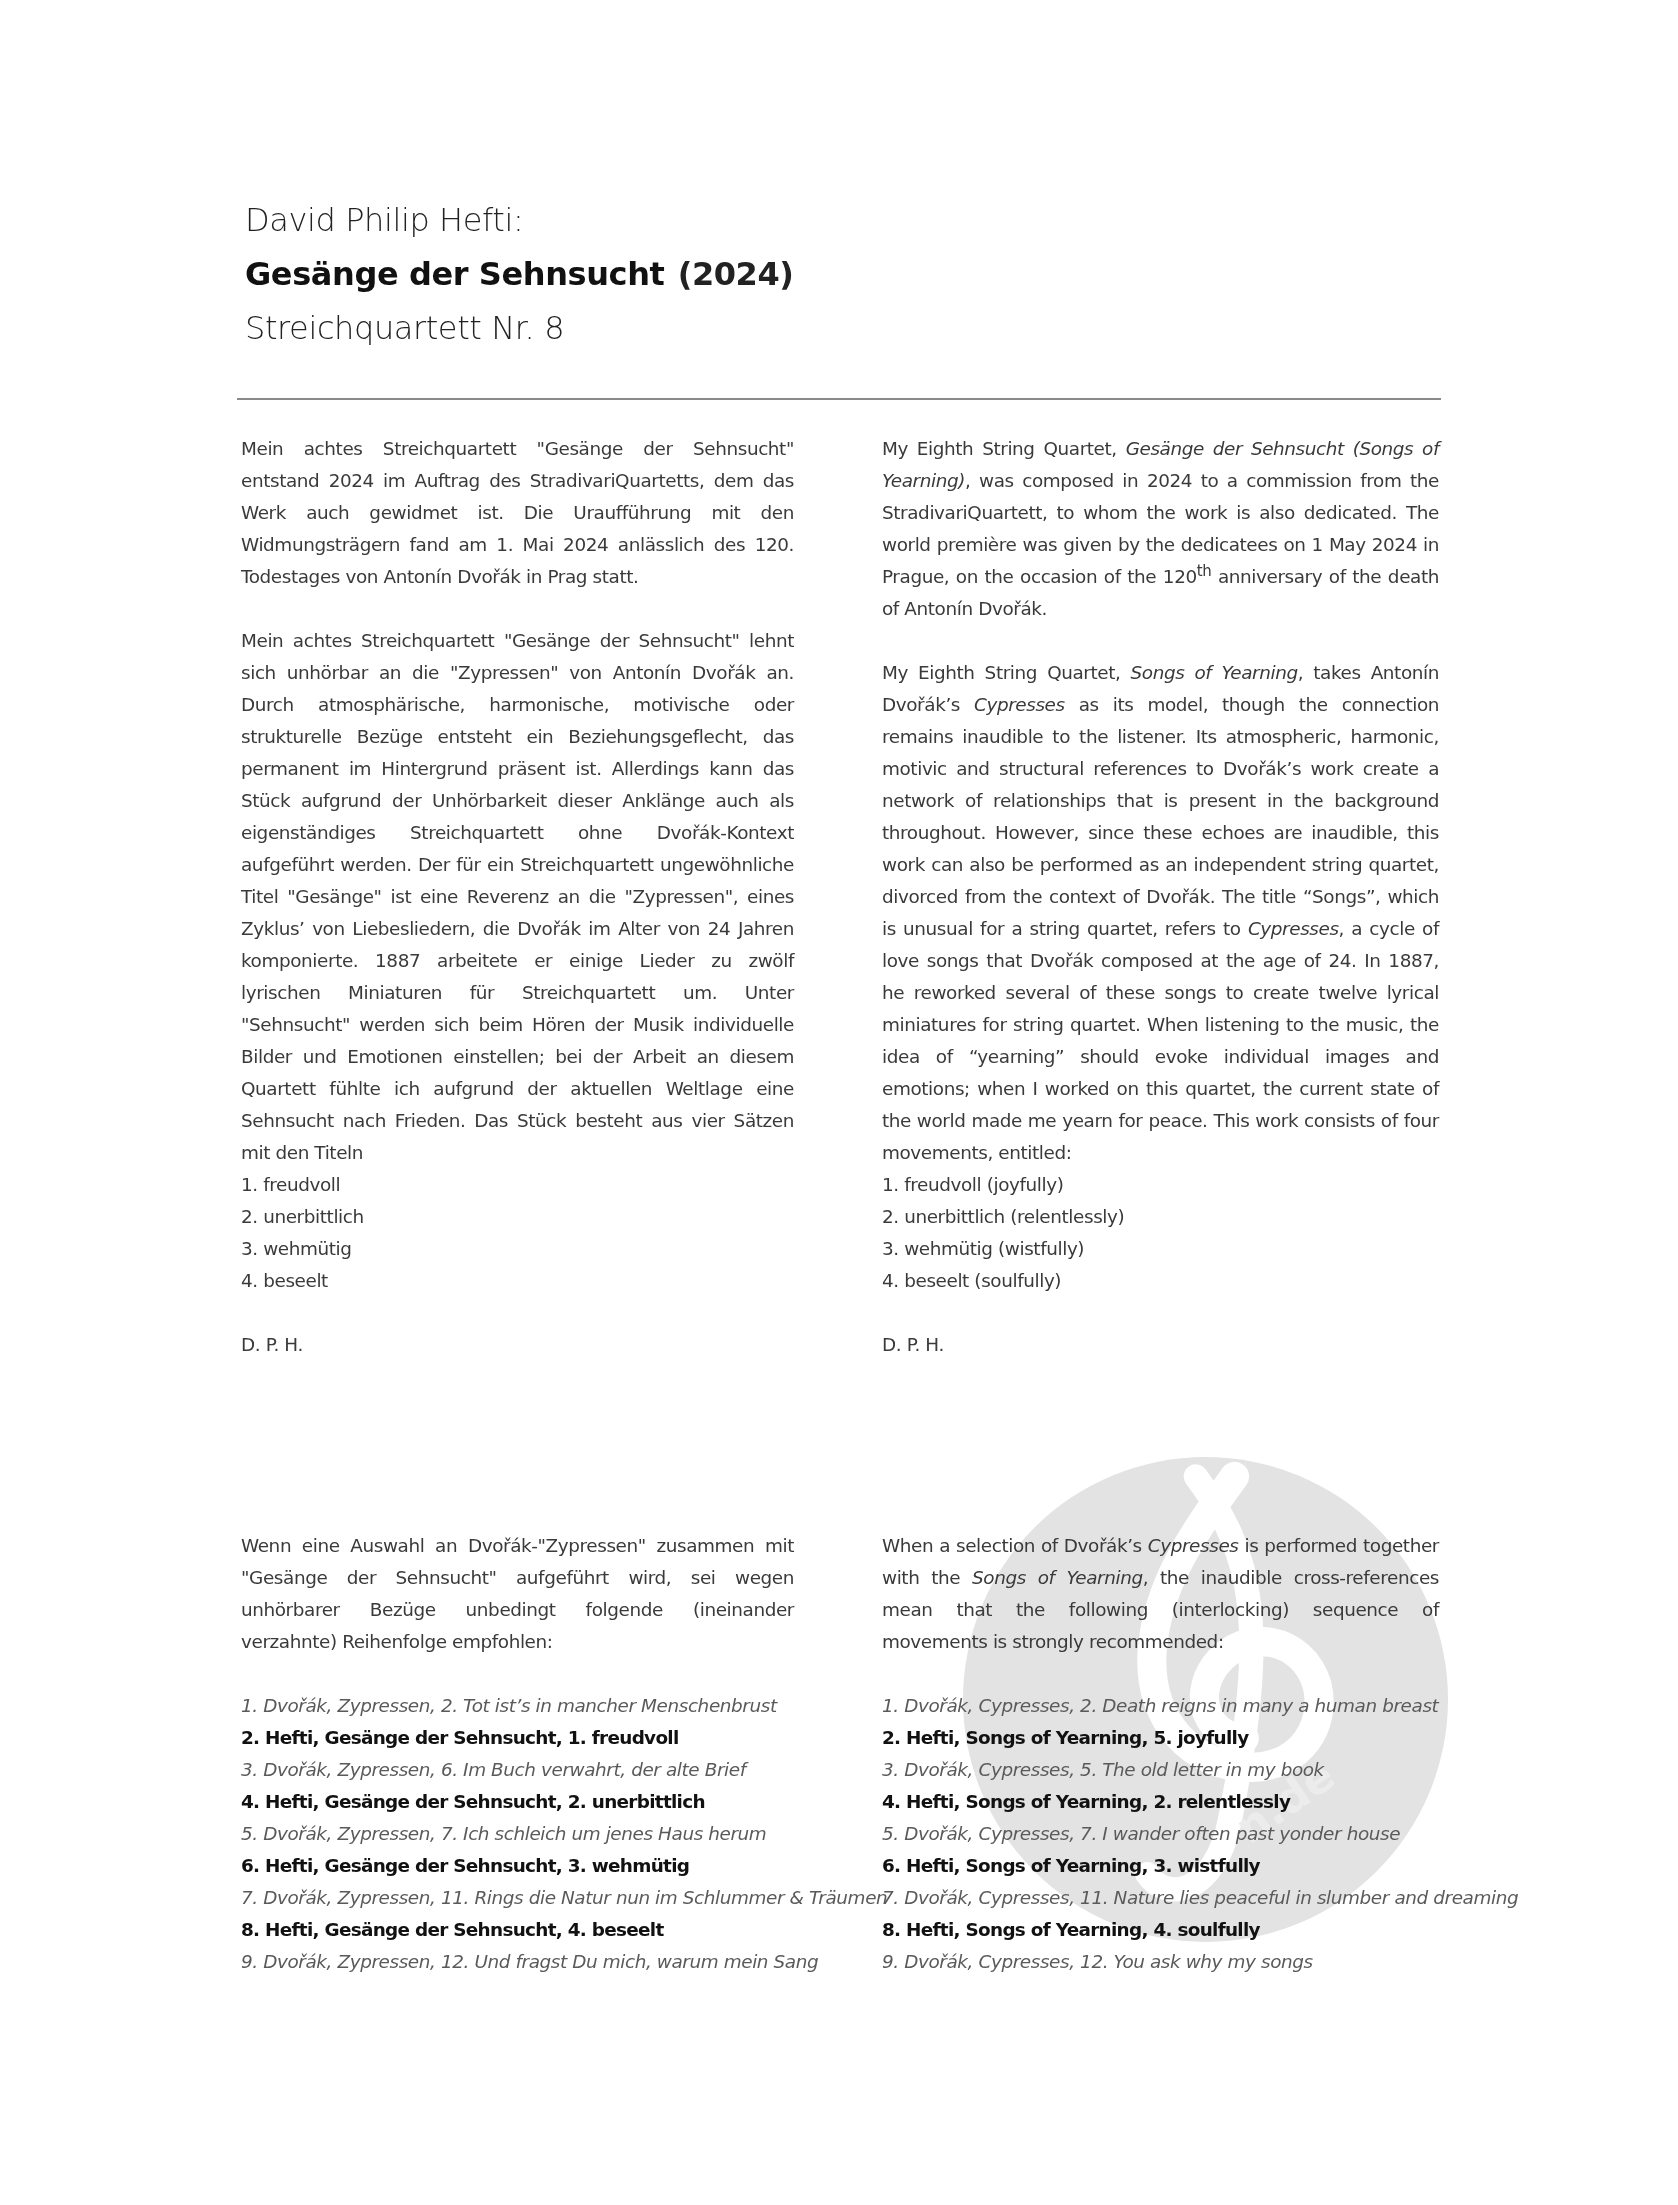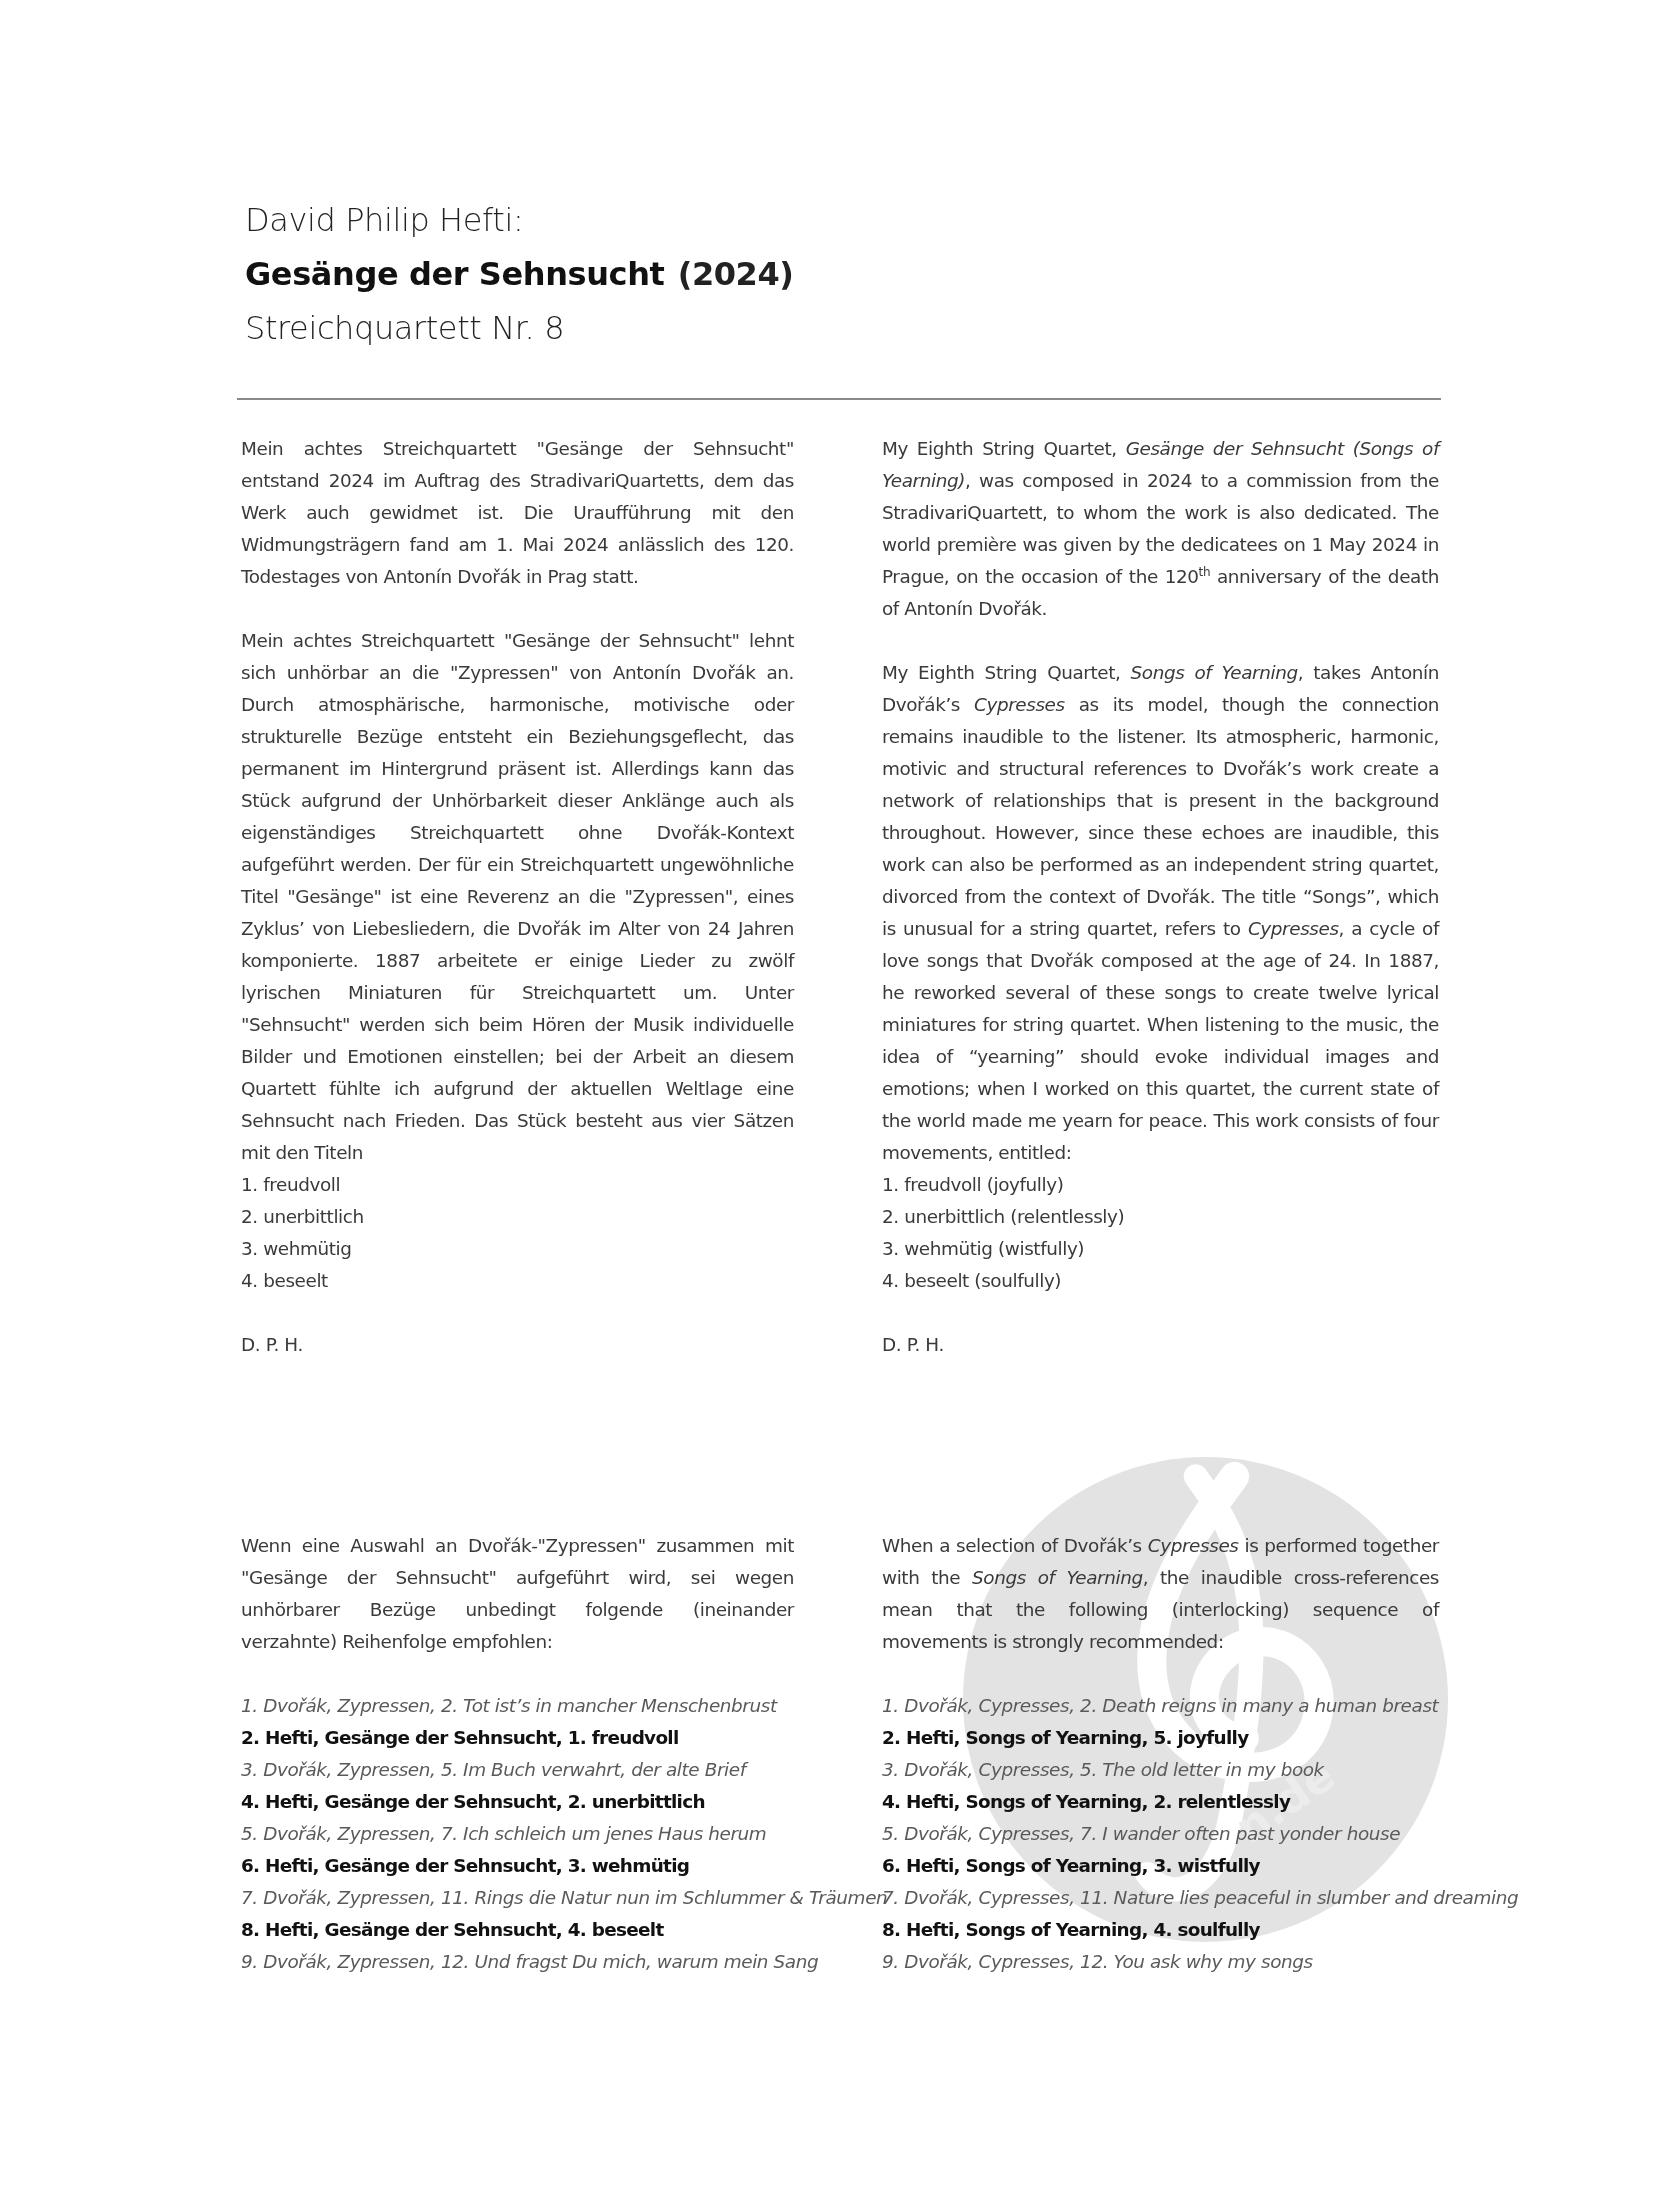--- a/index.html
+++ b/index.html
@@ -16,21 +16,21 @@
   .divider { position: absolute; left: 237px; top: 398px; width: 1204px; height: 1.5px; background: #8a8a8a; z-index: 1; }
 
   .col { position: absolute; z-index: 1; font-size: 18.4px; line-height: 32px; color: #3a3a3a; letter-spacing: -0.4px; }
   .col-left { left: 241px; width: 553px; }
   .col-right { left: 882px; width: 557px; }
   .col p { margin: 0; text-align: justify; }
   .col .gap { height: 32px; }
   .col ul { list-style: none; margin: 0; padding: 0; }
   .col li { margin: 0; }
   .col em { font-style: italic; }
-  .col sup { font-size: 12px; line-height: 0; vertical-align: 7.4px; }
+  .col sup { font-size: 15px; line-height: 0; vertical-align: 7.4px; }
 
   .top-section { top: 433px; }
   .bottom-section { top: 1530px; }
 
   .seq li { white-space: nowrap; }
   .seq .dv { font-style: italic; color: #5a5a5a; }
   .seq .hf { font-weight: bold; color: #111; letter-spacing: -0.7px; }
 </style>
 </head>
 <body>
@@ -79,21 +79,21 @@
   <div class="gap"></div>
   <p>D. P. H.</p>
 </div>
 
 <div class="col col-left bottom-section">
   <p>Wenn eine Auswahl an Dvořák-"Zypressen" zusammen mit "Gesänge der Sehnsucht" aufgeführt wird, sei wegen unhörbarer Bezüge unbedingt folgende (ineinander verzahnte) Reihenfolge empfohlen:</p>
   <div class="gap"></div>
   <ul class="seq" id="seq-de">
       <li class="dv">1. Dvořák, Zypressen, 2. Tot ist’s in mancher Menschenbrust</li>
       <li class="hf">2. Hefti, Gesänge der Sehnsucht, 1. freudvoll</li>
-      <li class="dv">3. Dvořák, Zypressen, 5. Im Buch verwahrt, der alte Brief</li>
+      <li class="dv">3. Dvořák, Zypressen, 6. Im Buch verwahrt, der alte Brief</li>
       <li class="hf">4. Hefti, Gesänge der Sehnsucht, 2. unerbittlich</li>
       <li class="dv">5. Dvořák, Zypressen, 7. Ich schleich um jenes Haus herum</li>
       <li class="hf">6. Hefti, Gesänge der Sehnsucht, 3. wehmütig</li>
       <li class="dv">7. Dvořák, Zypressen, 11. Rings die Natur nun im Schlummer &amp; Träumen</li>
       <li class="hf">8. Hefti, Gesänge der Sehnsucht, 4. beseelt</li>
       <li class="dv">9. Dvořák, Zypressen, 12. Und fragst Du mich, warum mein Sang</li>
     </ul>
 </div>
 
 <div class="col col-right bottom-section">

